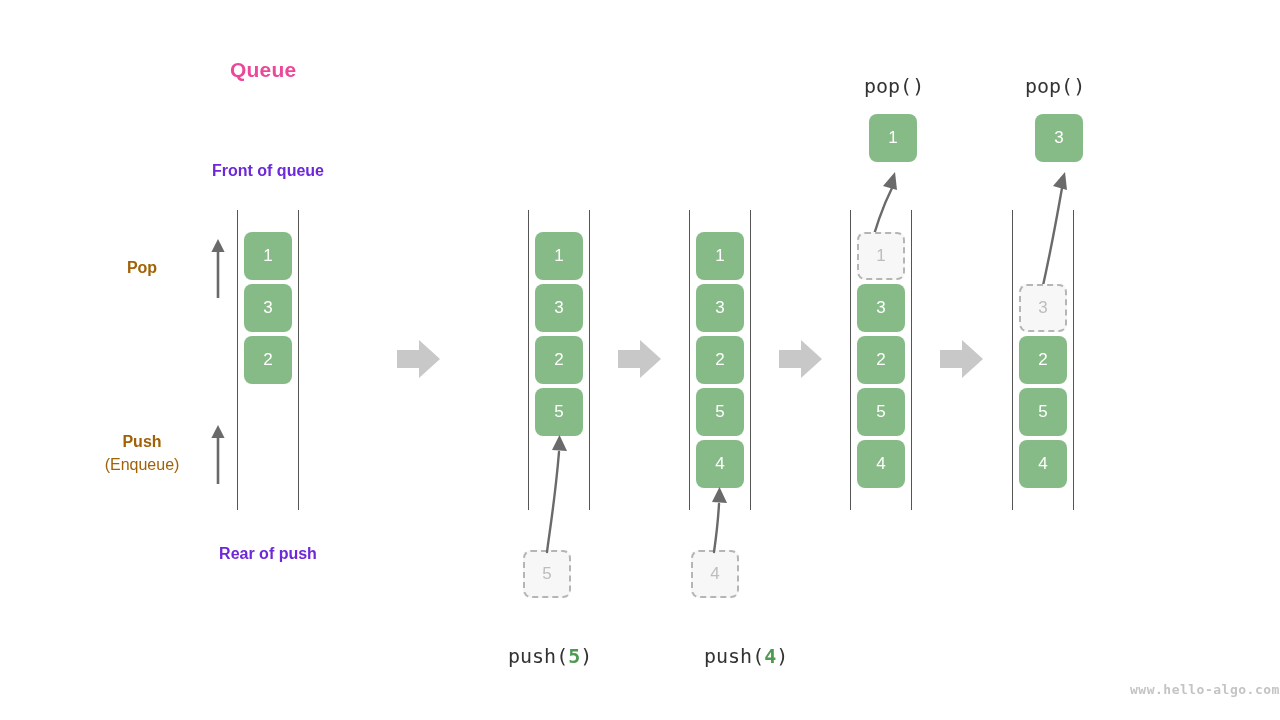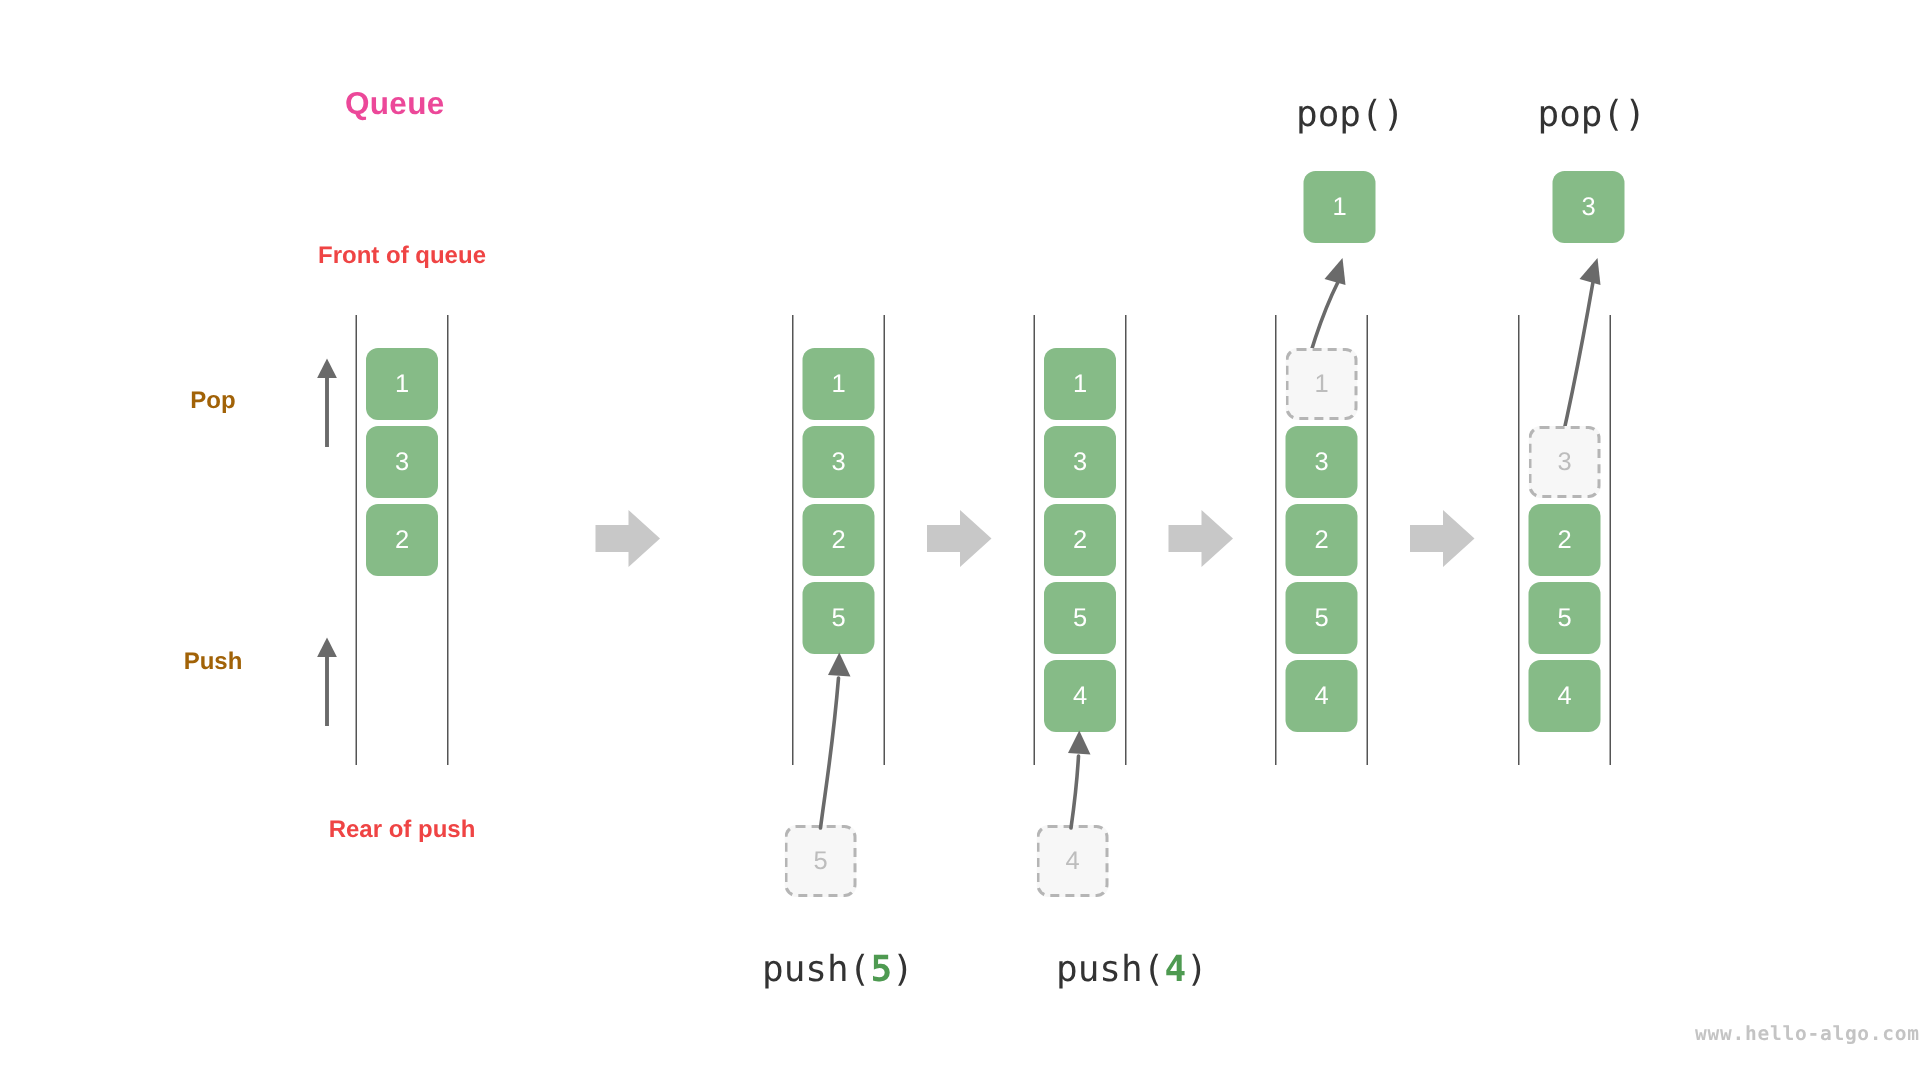--- a/index.html
+++ b/index.html
@@ -14,21 +14,21 @@
 
   
   .title{
     left:230px;top:58px;
     font-size:21px;font-weight:bold;color:#ec4899;
     letter-spacing:0.2px;
   }
 
   
   .hdrlabel{
-    font-size:16px;font-weight:bold;color:#ef4444;
+    font-size:16px;font-weight:bold;color:#6d28d9;
     white-space:nowrap;text-align:center;
   }
   .sidelabel{
     font-size:16px;color:#a16207;white-space:nowrap;
     text-align:center;
   }
   .sidelabel .b{font-weight:bold;display:block;line-height:1.45;}
   .sidelabel .n{font-weight:normal;display:block;line-height:1.45;}
 
   
@@ -44,21 +44,21 @@
   }
   .cell.ghost{
     background:#f7f7f7;
     border:2px dashed #b5b5b5;
     color:#bdbdbd;
   }
 
   
   .code{
     font-family:"DejaVu Sans Mono","Liberation Mono",monospace;
-    font-size:24px;color:#333333;white-space:nowrap;
+    font-size:20px;color:#333333;white-space:nowrap;margin-top:12px;
   }
   .code .arg{color:#4e9a51;font-weight:bold;}
 
   
   .watermark{
     font-family:"DejaVu Sans Mono","Liberation Mono",monospace;
     font-size:13px;color:#c4c4c4;letter-spacing:0.5px;white-space:nowrap;
   }
 
   svg{display:block;overflow:visible;}
@@ -73,20 +73,21 @@
   <div class="abs hdrlabel" style="left:168px;top:162px;width:200px;">Front of queue</div>
 
   <div class="abs hdrlabel" style="left:168px;top:545px;width:200px;">Rear of push</div>
 
   <div class="abs sidelabel" style="left:62px;top:256px;width:160px;">
     <span class="b">Pop</span>
   </div>
 
   <div class="abs sidelabel" style="left:62px;top:430px;width:160px;">
     <span class="b">Push</span>
+    <span class="n">(Enqueue)</span>
   </div>
 
   <svg class="abs" style="left:206px;top:238px;" width="26" height="62">
     <line x1="12" y1="60" x2="12" y2="12" stroke="#6a6a6a" stroke-width="2.6"></line>
     <polygon points="12,1 5.4,14 18.6,14" fill="#6a6a6a"></polygon>
   </svg>
 
   <svg class="abs" style="left:206px;top:424px;" width="26" height="62">
     <line x1="12" y1="60" x2="12" y2="12" stroke="#6a6a6a" stroke-width="2.6"></line>
     <polygon points="12,1 5.4,14 18.6,14" fill="#6a6a6a"></polygon>

